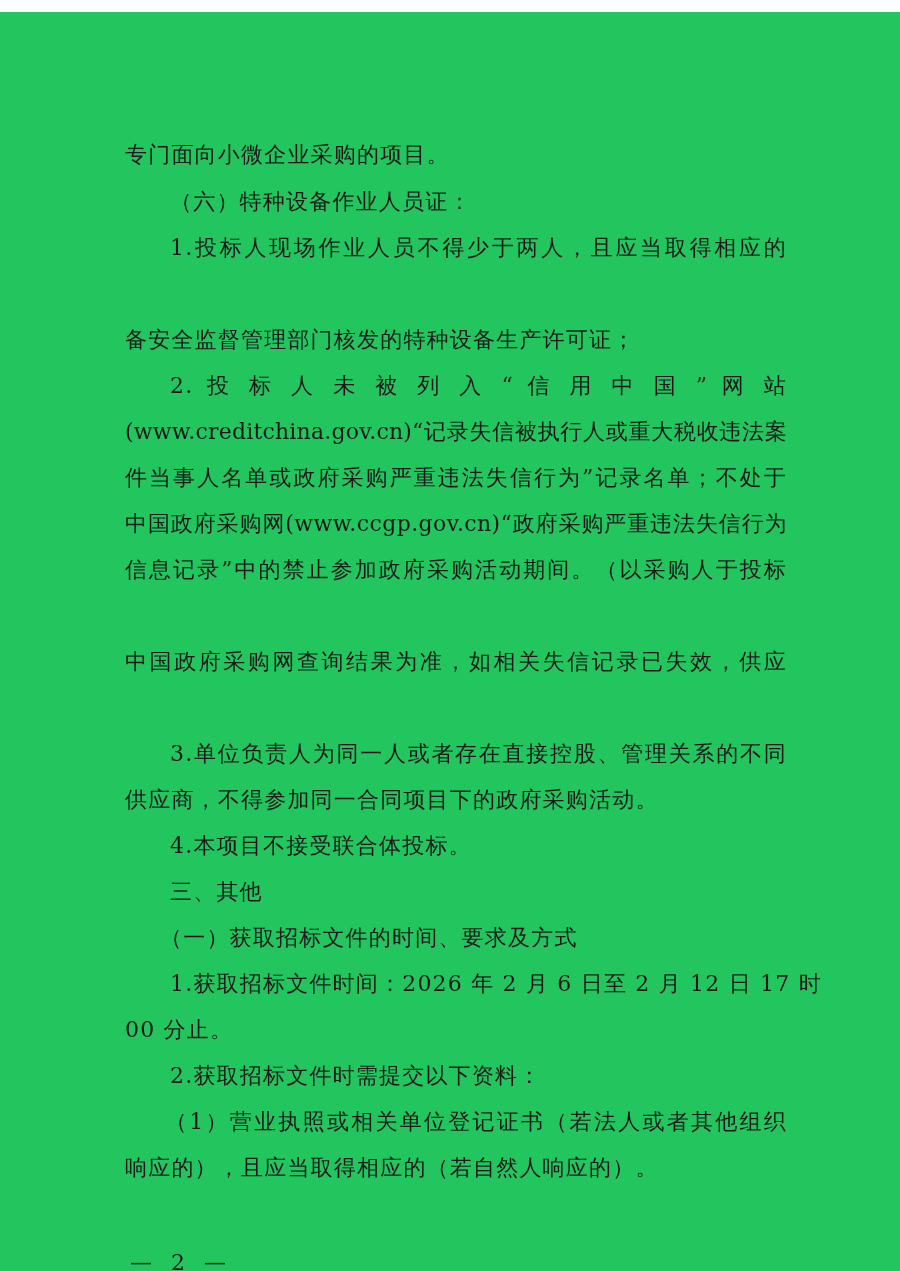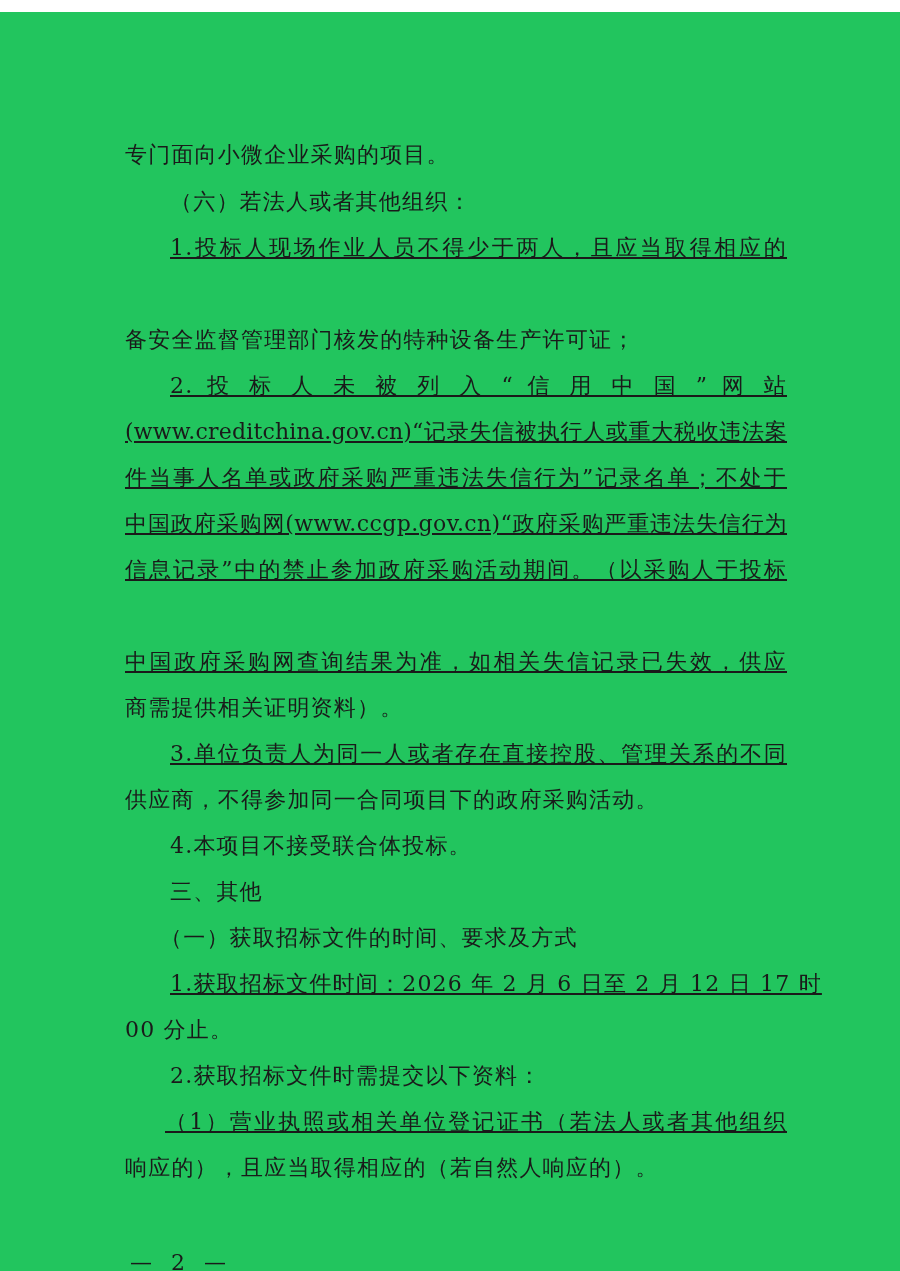--- a/index.html
+++ b/index.html
@@ -29,21 +29,20 @@
       width: 662px;
       font-size: 22px;
       line-height: 30px;
       white-space: nowrap;
       letter-spacing: 1.2px;
     }
     .indent { left: 170px; width: 617px; }
     .justify {
       text-align: justify;
       text-align-last: justify;
-      text-decoration: underline;
     }
     .bold {
       font-family: "DejaVu Sans", "Liberation Sans", sans-serif;
       font-weight: normal;
     }
     .page-number {
       position: absolute;
       left: 130px;
       top: 1167px;
       font-size: 22px;
@@ -51,32 +50,31 @@
       letter-spacing: 6px;
     }
   </style>
 </head>
 <body>
 
 <div class="page">
 
   <div class="line" style="top:128px">专门面向小微企业采购的项目。</div>
 
-  <div class="line indent" style="top:175px">（六）若法人或者其他组织：</div>
+  <div class="line indent" style="top:175px">（六）特种设备作业人员证：</div>
 
   <div class="line indent justify" style="top:221px">1.投标人现场作业人员不得少于两人，且应当取得相应的</div>
   <div class="line" style="top:313px">备安全监督管理部门核发的特种设备生产许可证；</div>
 
   <div class="line indent justify" style="top:359px">2. 投 标 人 未 被 列 入 “ 信 用 中 国 ” 网 站</div>
   <div class="line justify" style="top:405px; letter-spacing:0.2px">(www.creditchina.gov.cn)“记录失信被执行人或重大税收违法案</div>
   <div class="line justify" style="top:451px">件当事人名单或政府采购严重违法失信行为”记录名单；不处于</div>
   <div class="line justify" style="top:497px; letter-spacing:0.4px">中国政府采购网(www.ccgp.gov.cn)“政府采购严重违法失信行为</div>
   <div class="line justify" style="top:543px">信息记录”中的禁止参加政府采购活动期间。（以采购人于投标</div>
   <div class="line justify" style="top:635px">中国政府采购网查询结果为准，如相关失信记录已失效，供应</div>
-  <div class="line" style="top:681px">商需提供相关证明资料）。</div>
 
   <div class="line indent justify" style="top:727px">3.单位负责人为同一人或者存在直接控股、管理关系的不同</div>
   <div class="line" style="top:773px">供应商，不得参加同一合同项目下的政府采购活动。</div>
 
   <div class="line indent" style="top:819px">4.本项目不接受联合体投标。</div>
 
   <div class="line indent bold" style="top:865px">三、其他</div>
 
   <div class="line indent" style="top:911px; left:160px">（一）获取招标文件的时间、要求及方式</div>
 

